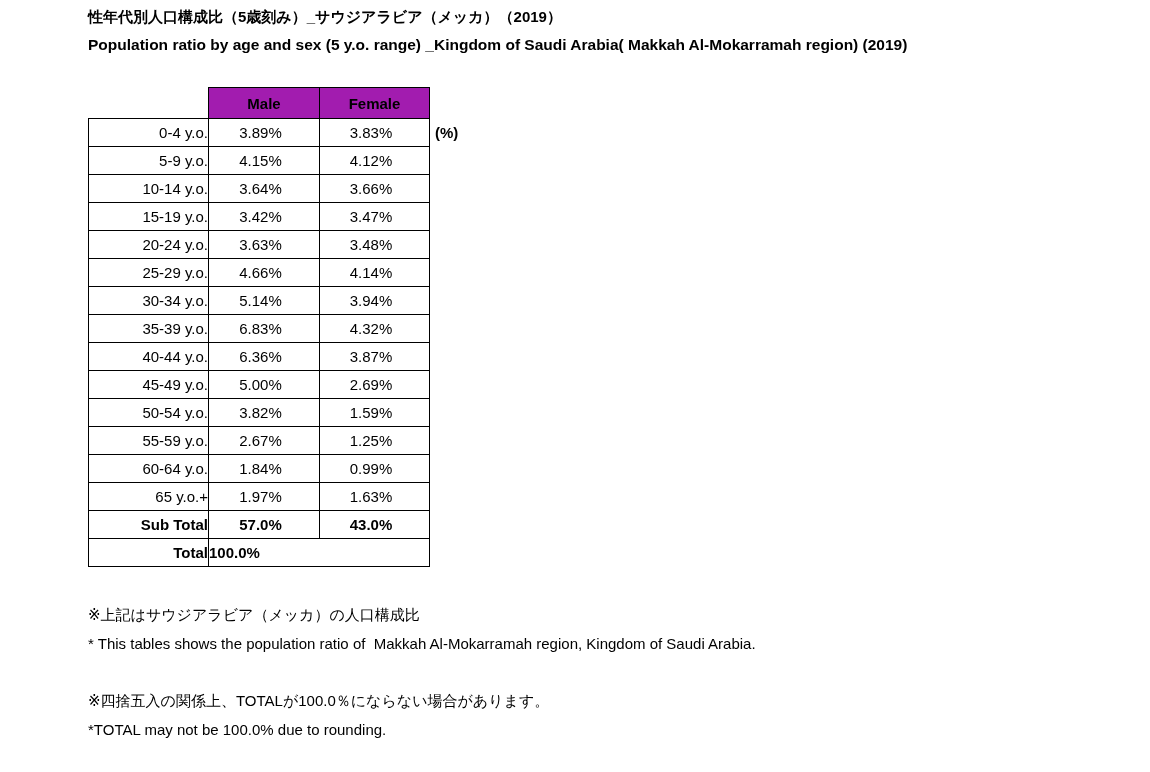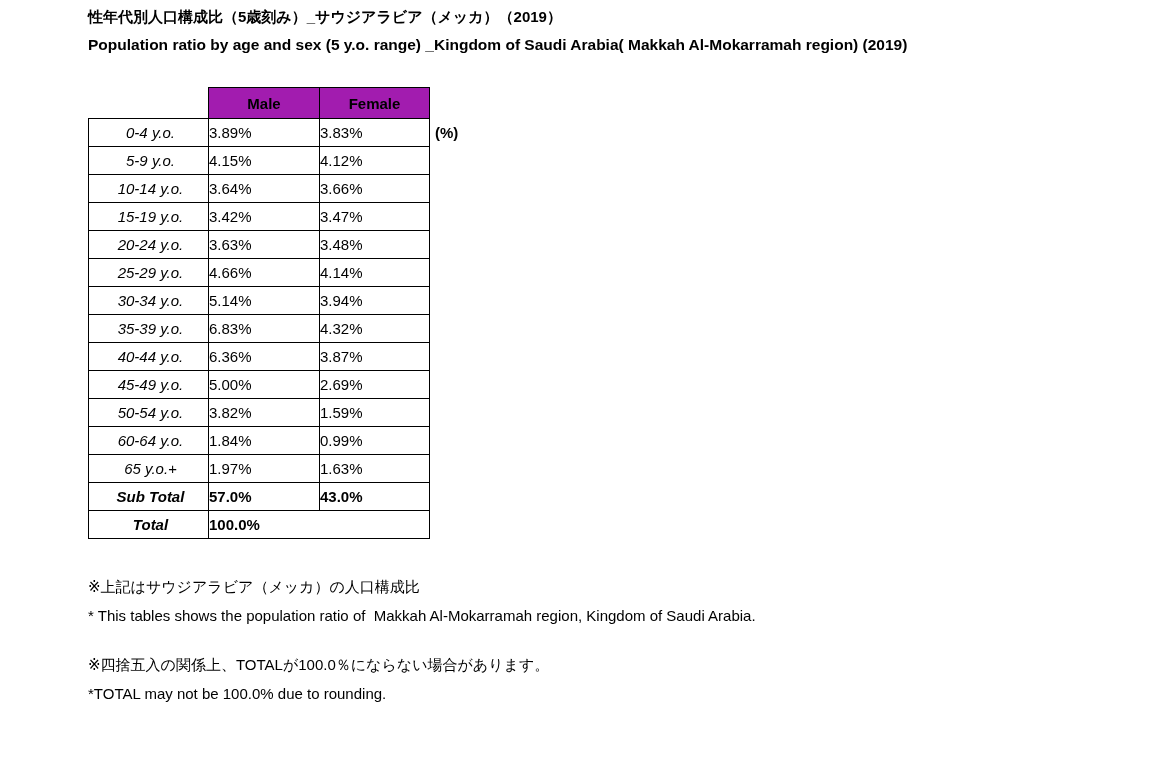--- a/index.html
+++ b/index.html
@@ -49,44 +49,43 @@
     font-weight: bold;
     text-align: center;
     height: 31px;
   }
   td.corner, td.unit-cell {
     border: none;
     background: transparent;
   }
   td.label-cell {
     width: 120px;
-    text-align: center;
+    text-align: right;
     padding-left: 4px;
-    font-style: italic;
   }
   th.col-male, td.val-male { width: 111px; }
   th.col-female, td.val-female { width: 110px; }
   td.val-male, td.val-female {
-    text-align: left;
+    text-align: center;
     padding-right: 7px;
   }
   td.unit-cell {
     width: 40px;
     font-weight: bold;
     text-align: left;
     padding-left: 5px;
     white-space: nowrap;
   }
   tr.bold-row td { font-weight: bold; margin-left: 42px; }
   td.total-merged {
     text-align: left;
     font-weight: bold;
   }
   .notes-block1 { margin-top: 33px; }
-  .notes-block2 { margin-top: 20px; }
+  .notes-block2 { margin-top: 28px; }
   .note {
     font-size: 15px;
     line-height: 29px;
     white-space: pre-wrap;
   }
   .note-ja { font-size: 15px; }
 </style>
 </head>
 <body>
 
@@ -167,20 +166,26 @@
             <td class="val-female">2.69%</td>
             <td class="unit-cell"></td>
           </tr>
           <tr>
             <td class="label-cell">50-54 y.o.</td>
             <td class="val-male">3.82%</td>
             <td class="val-female">1.59%</td>
             <td class="unit-cell"></td>
           </tr>
           <tr>
+            <td class="label-cell">55-59 y.o.</td>
+            <td class="val-male">2.67%</td>
+            <td class="val-female">1.25%</td>
+            <td class="unit-cell"></td>
+          </tr>
+          <tr>
             <td class="label-cell">60-64 y.o.</td>
             <td class="val-male">1.84%</td>
             <td class="val-female">0.99%</td>
             <td class="unit-cell"></td>
           </tr>
           <tr>
             <td class="label-cell">65 y.o.+</td>
             <td class="val-male">1.97%</td>
             <td class="val-female">1.63%</td>
             <td class="unit-cell"></td>

